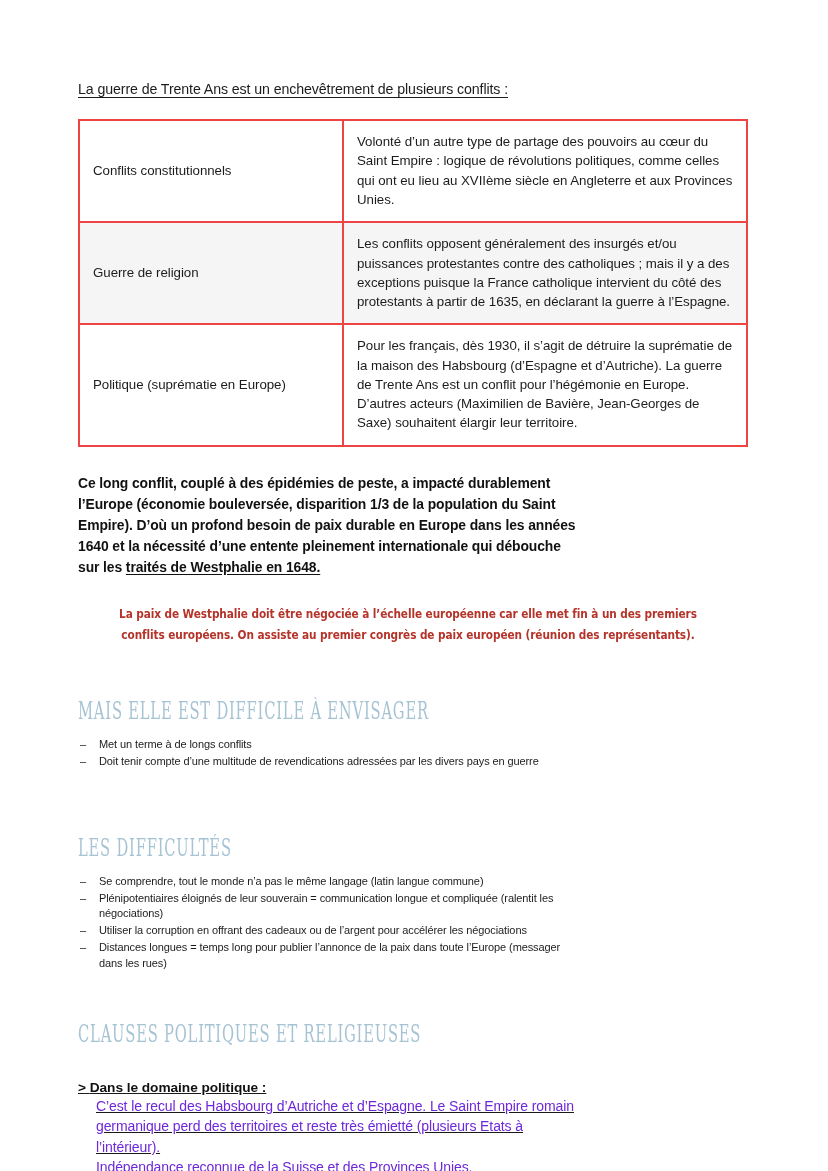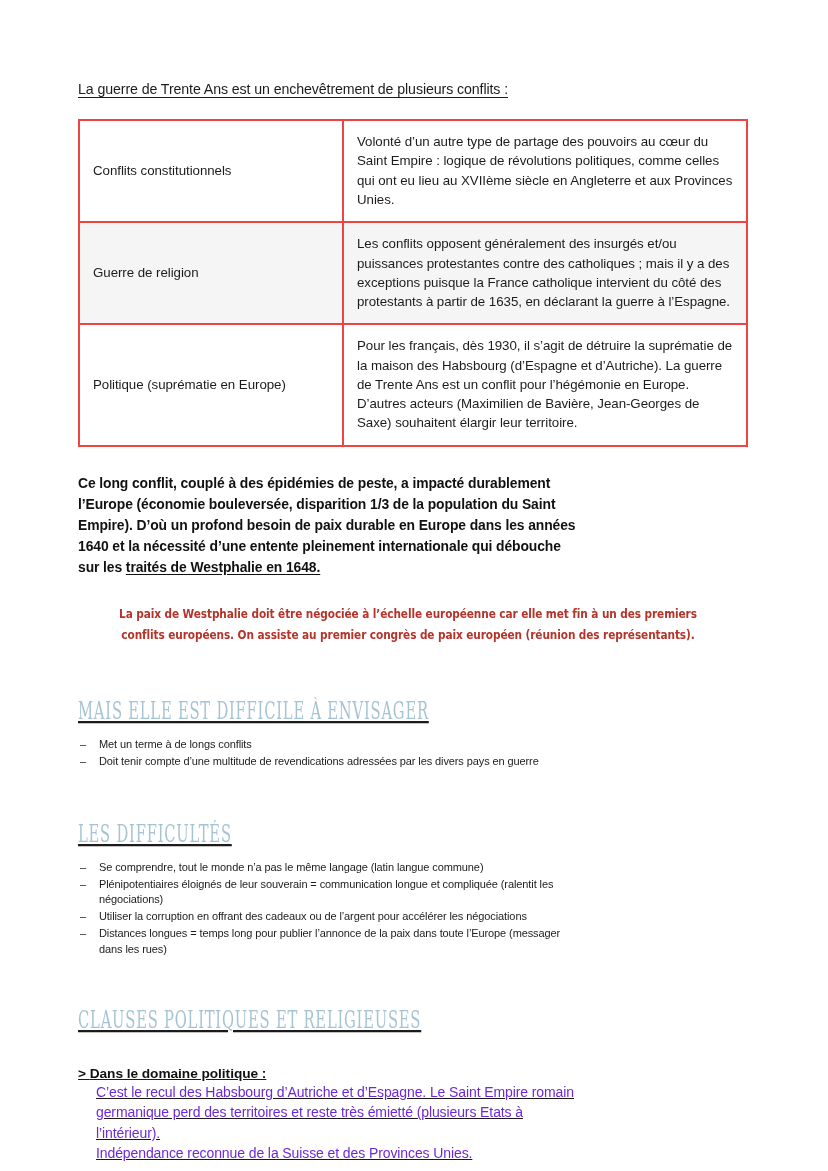--- a/index.html
+++ b/index.html
@@ -102,23 +102,23 @@
     font-family: "DejaVu Serif Condensed", "Liberation Serif", serif;
     font-size: 21px;
     font-weight: normal;
     letter-spacing: 1.0px;
     line-height: 1;
     margin: 0;
     transform: scaleX(0.78) scaleY(1.12);
     transform-origin: left center;
     white-space: nowrap;
   }
-  .heading-slot { height: 30px; text-decoration: underline; }
+  .heading-slot { height: 30px; }
   .heading-slot.h1 { margin-top: 56px; }
-  .heading-slot.h2 { margin-top: 54px; }
+  .heading-slot.h2 { margin-top: 68px; }
   .heading-slot.h3 { margin-top: 52px; }
 
   
   ul.dash-list {
     list-style: none;
     margin: 6px 0 0 0;
     padding: 0;
   }
   ul.dash-list li {
     position: relative;

